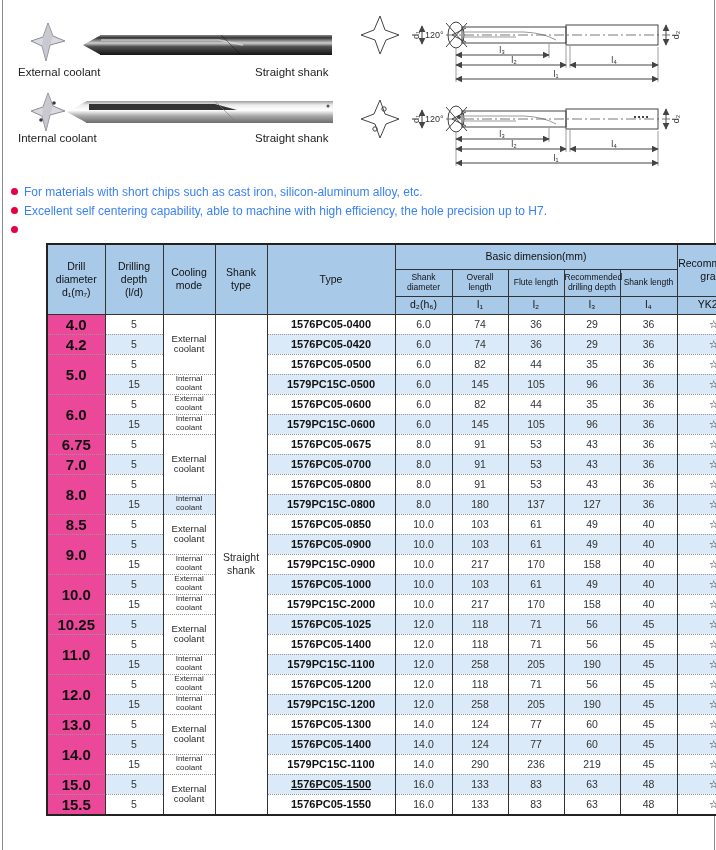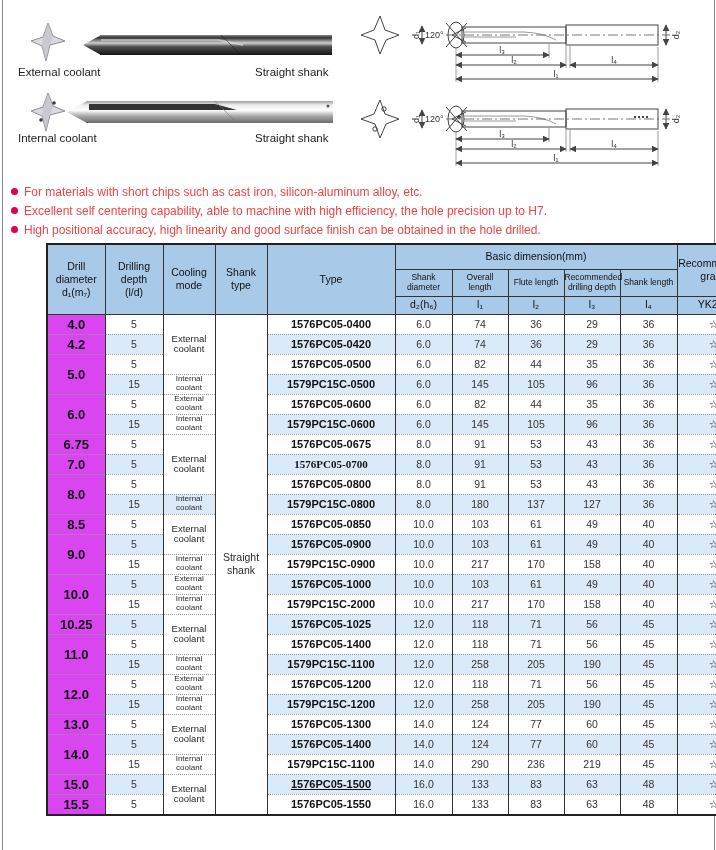--- a/index.html
+++ b/index.html
@@ -11,34 +11,34 @@
   .xsec{position:absolute;}
   .drill-photo{position:absolute;}
   .photo-label{position:absolute;font-size:11.5px;color:#222;}
 
   
   .diagram{position:absolute;left:353px;width:352px;height:84px;}
   .diagram text{font-size:9px;fill:#333;}
 
   
   .features{position:absolute;left:8px;top:182px;width:695px;}
-  .feature{display:flex;align-items:center;height:19px;font-size:12px;color:#ef4444;}
+  .feature{display:flex;align-items:center;height:19px;font-size:12px;color:#3b82f6;}
   .bullet-dot{width:7px;height:7px;border-radius:50%;background:#E50045;margin-right:6px;flex:0 0 auto;}
 
   
   .spec-table-wrap{position:absolute;left:4px;top:243px;padding-left:39px;}
   table{border-collapse:collapse;table-layout:fixed;width:704px;border:2px solid #222;}
   th{background:#A9C9E9;border:1px solid #333;font-weight:normal;color:#111;
      white-space:pre-line;font-size:10.5px;line-height:1.25;padding:0;}
   th.subhead{font-size:8.5px;line-height:1.15;}
   th.symhead{font-size:10.5px;}
   td{border-left:1px solid #333;border-right:1px solid #333;border-top:1px dotted #999;border-bottom:1px dotted #999;
      text-align:center;vertical-align:middle;height:19px;padding:0;font-size:10.5px;color:#333;background:#fff;}
   tr.shaded td.cell-data{background:#DAEAF8;}
-  td.cell-dia{font-weight:bold;font-size:13px;color:#111;background:#d946ef;}
+  td.cell-dia{font-weight:bold;font-size:15px;color:#111;background:#ec4899;}
   td.cell-type{font-weight:bold;font-size:11px;color:#111;}
   td.cell-cooling{font-size:9.5px;line-height:1.1;background:#fff;color:#2a2a2a;}
   td.cell-cooling.small{font-size:8px;}
   td.cell-cooling.cshaded{background:#DAEAF8;}
   td.cell-shank{font-size:10.5px;line-height:1.2;background:#fff;color:#2a2a2a;}
   td.cell-grade{font-size:11px;color:#333;}
 
   .footnote{position:absolute;right:8px;top:829px;font-size:9.5px;color:#1a1a1a;}
 </style>
 </head>
@@ -185,21 +185,20 @@
     <div class="feature">
       <span class="bullet-dot"></span>
       <span>For materials with short chips such as cast iron, silicon-aluminum alloy, etc.</span>
     </div>
     <div class="feature">
       <span class="bullet-dot"></span>
       <span>Excellent self centering capability, able to machine with high efficiency, the hole precision up to H7.</span>
     </div>
     <div class="feature">
       <span class="bullet-dot"></span>
-      <span>High positional accuracy, high linearity and good surface finish can be obtained in the hole drilled.</span>
     </div>
   </div>
 
   <div class="spec-table-wrap">
     <table>
       <colgroup>
         <col style="width:58px">
           <col style="width:58px">
           <col style="width:52px">
           <col style="width:52px">
@@ -331,21 +330,21 @@
             <td class="cell-num cell-data" style="white-space: pre-line;">8.0</td>
             <td class="cell-num cell-data" style="white-space: pre-line;">91</td>
             <td class="cell-num cell-data" style="white-space: pre-line;">53</td>
             <td class="cell-num cell-data" style="white-space: pre-line;">43</td>
             <td class="cell-num cell-data" style="white-space: pre-line;">36</td>
             <td class="cell-grade cell-data" style="white-space: pre-line;">☆</td>
           </tr>
           <tr class="shaded">
             <td class="cell-dia" style="white-space: pre-line;">7.0</td>
             <td class="cell-depth cell-data" style="white-space: pre-line;">5</td>
-            <td class="cell-type cell-data" style="white-space: pre-line; font-family: Liberation Serif, serif;">1576PC05-0700</td>
+            <td class="cell-type cell-data" style="white-space: pre-line;">1576PC05-0700</td>
             <td class="cell-num cell-data" style="white-space: pre-line;">8.0</td>
             <td class="cell-num cell-data" style="white-space: pre-line;">91</td>
             <td class="cell-num cell-data" style="white-space: pre-line;">53</td>
             <td class="cell-num cell-data" style="white-space: pre-line;">43</td>
             <td class="cell-num cell-data" style="white-space: pre-line;">36</td>
             <td class="cell-grade cell-data" style="white-space: pre-line;">☆</td>
           </tr>
           <tr>
             <td class="cell-dia" rowspan="2" style="white-space: pre-line;">8.0</td>
             <td class="cell-depth cell-data" style="white-space: pre-line;">5</td>

